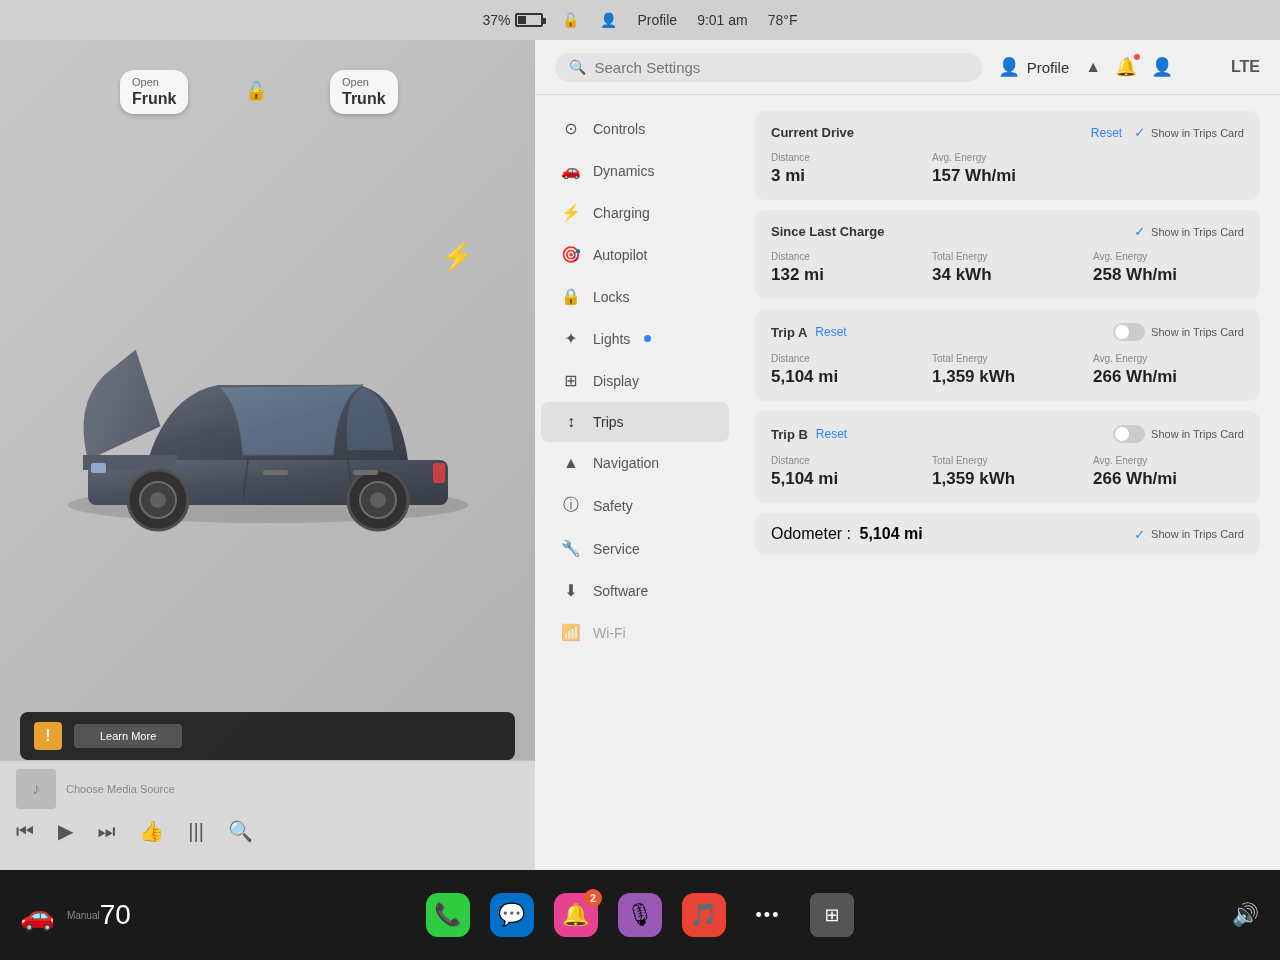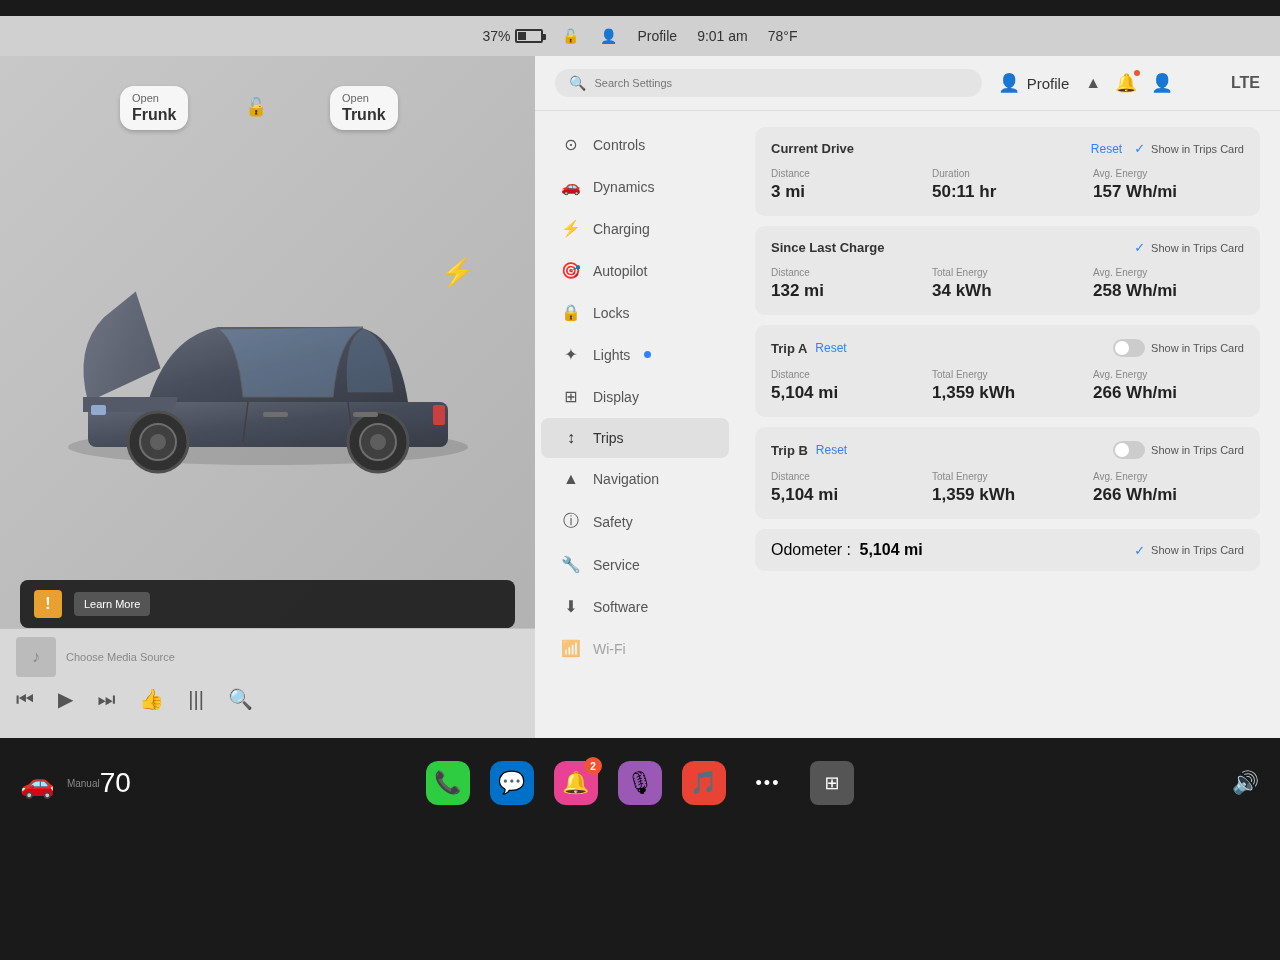--- a/index.html
+++ b/index.html
@@ -8,26 +8,25 @@
       height: 960px;
       background: #1a1a1a;
       font-family: -apple-system, BlinkMacSystemFont, 'Segoe UI', sans-serif;
       overflow: hidden;
       position: relative;
     }
 
     
     .screen {
       width: 1280px;
-      height: 722px;
+      height: 870px;
       background: #5eead4;
       display: flex;
       flex-direction: column;
       position: relative;
-      margin-top: 16px;
     }
 
     
     .status-bar {
       height: 40px;
       background: #d0d0d0;
       display: flex;
       align-items: center;
       justify-content: center;
       gap: 20px;
@@ -180,21 +179,21 @@
       white-space: nowrap;
       overflow: hidden;
       text-overflow: ellipsis;
       max-width: 260px;
     }
     .learn-more-btn {
       background: #555;
       color: #fff;
       border: none;
       border-radius: 4px;
-      padding: 6px 10px;
+      padding: 6px 26px;
       font-size: 11px;
       cursor: pointer;
       white-space: nowrap;
     }
 
     
     .media-player {
       position: absolute;
       bottom: 0;
       left: 0;
@@ -264,21 +263,21 @@
       align-items: center;
       gap: 8px;
       background: #e4e4e4;
       border-radius: 20px;
       padding: 6px 14px;
     }
     .search-icon { color: #888; font-size: 14px; }
     .search-input {
       border: none;
       background: transparent;
-      font-size: 11px;
+      font-size: 15px;
       color: #666;
       outline: none;
       width: 100%;
     }
     .profile-header {
       display: flex;
       align-items: center;
       gap: 6px;
       color: #333;
       font-size: 15px;
@@ -717,24 +716,20 @@
                   <span>Show in Trips Card</span>
                 </div>
               </div>
             </div>
             <div class="stats-grid">
               <div class="stat-item">
                 <div class="stat-label">Distance</div>
                 <div class="stat-value">3 mi</div>
               </div>
               <div class="stat-item">
-                <div class="stat-label">Duration</div>
-                <div class="stat-value">50:11 hr</div>
-              </div>
-              <div class="stat-item">
                 <div class="stat-label">Avg. Energy</div>
                 <div class="stat-value">157 Wh/mi</div>
               </div>
             </div>
           </div>
 
           <div class="trip-section">
             <div class="section-header">
               <span class="section-title">Since Last Charge</span>
               <div class="show-trips-label">

